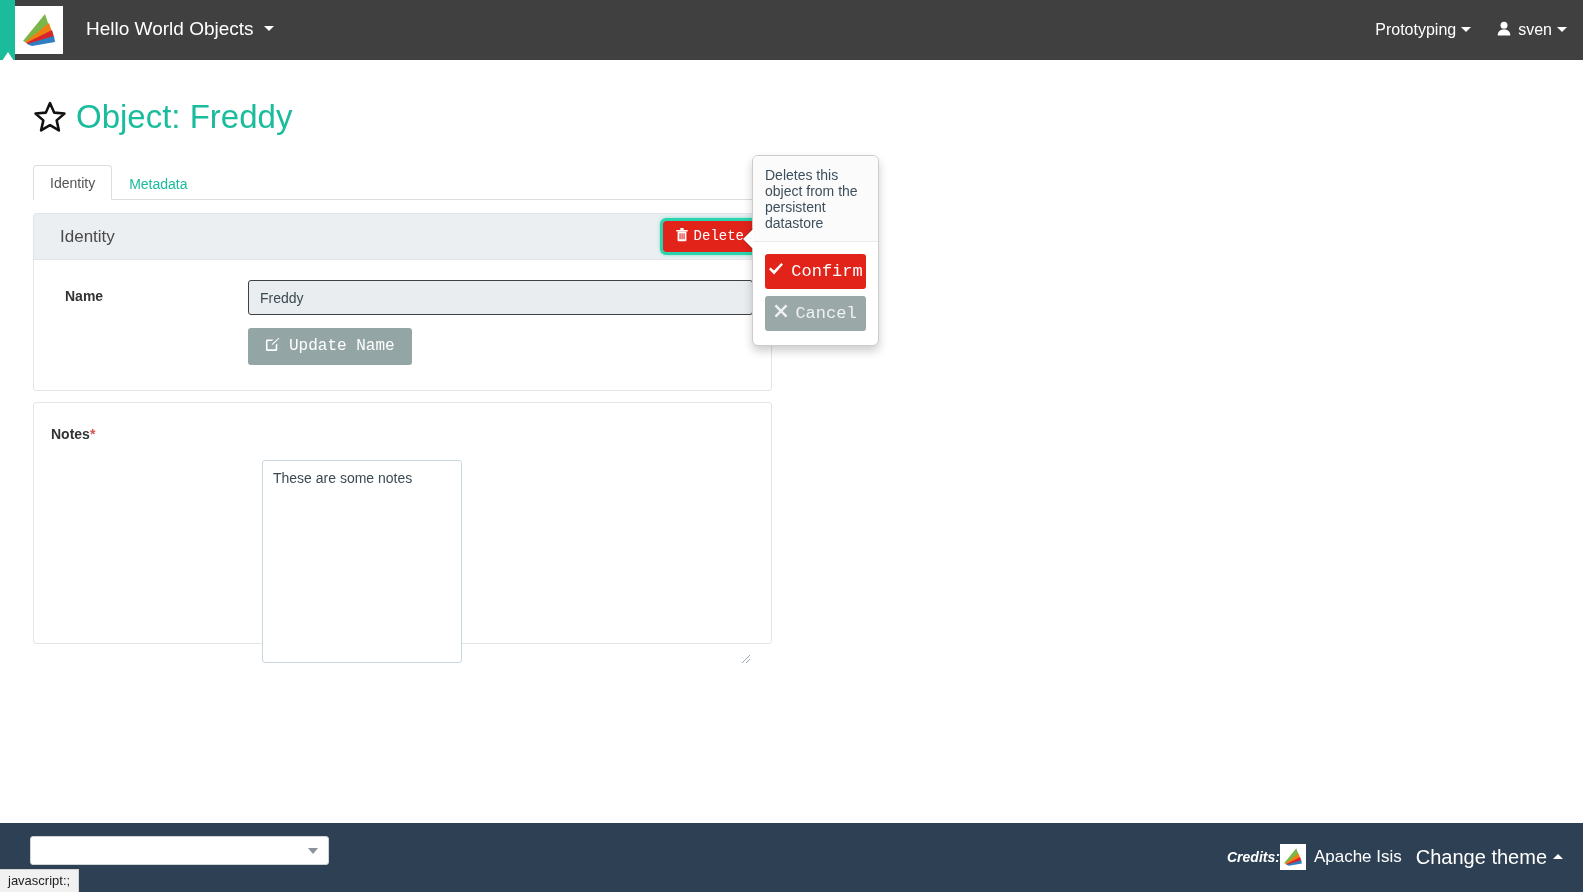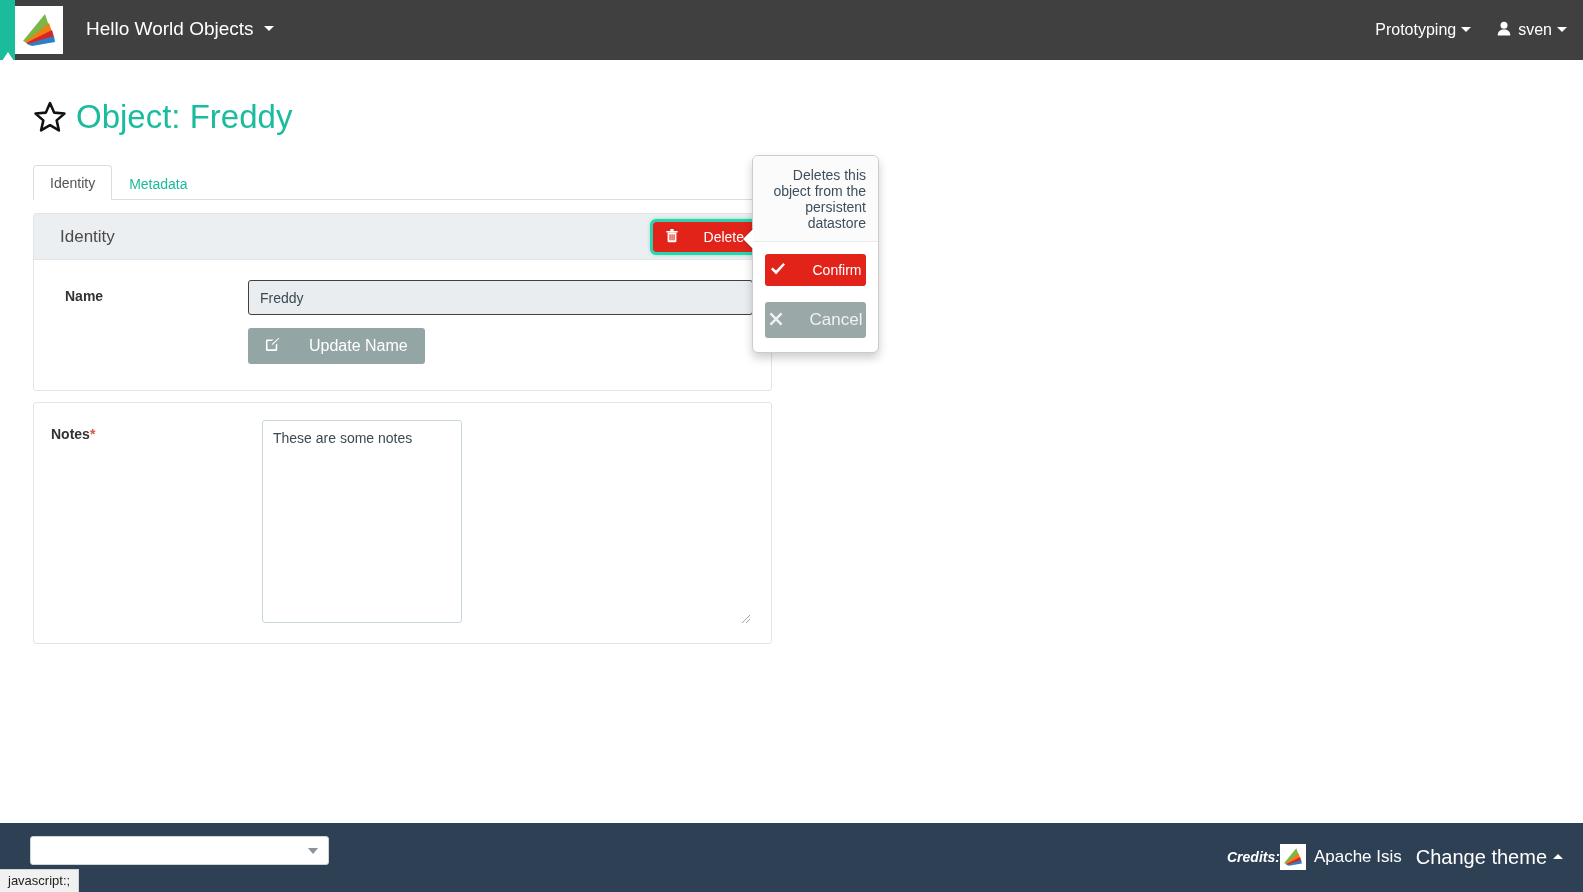--- a/index.html
+++ b/index.html
@@ -187,27 +187,26 @@
     color: #4a4a4a;
   }
   .panel-body {
     padding: 20px 18px;
   }
 
   
   .btn {
     border: none;
     border-radius: 3px;
-    font-family: Liberation Sans, sans-serif;
+    font-family: Liberation Mono, monospace;
     cursor: pointer;
     display: inline-flex;
-    align-items: center;
+    align-items: flex-start;
     justify-content: center;
     white-space: nowrap;
-    gap: 20px;
   }
   .btn-delete {
     background: #e2231a;
     color: #ffffff;
     font-size: 14px;
     padding: 7px 13px;
     outline: 3px solid #2ad4ae;
     outline-offset: 0px;
     box-shadow: 0 0 4px 2px rgba(42,212,174,0.85);
     position: relative;
@@ -280,20 +279,21 @@
     background: #ffffff;
     border: 1px solid #c8d6de;
     border-radius: 3px;
     font-family: "Liberation Sans", sans-serif;
     font-size: 14px;
     color: #3a4a52;
     padding: 9px 10px;
     box-sizing: border-box;
     resize: none;
     position: relative;
+    margin-top: 40px;
   }
   .notes-wrap { position: relative; flex: 1 1 auto; }
   .resize-grip {
     position: absolute;
     right: 3px;
     bottom: 3px;
     width: 12px;
     height: 12px;
     pointer-events: none;
   }
@@ -329,41 +329,40 @@
     border-right: 10px solid #ffffff;
   }
   .popover-title {
     padding: 11px 12px 10px 12px;
     font-size: 14px;
     line-height: 16px;
     color: #3d4f5d;
     background: #fbfbfb;
     border-bottom: 1px solid #ebebeb;
     border-radius: 5px 5px 0 0;
-    text-align: right;
   }
   .popover-content {
     padding: 12px 12px 14px 12px;
   }
   .btn-confirm {
     background: #e2231a;
     color: #ffffff;
-    font-size: 14px;
+    font-size: 17px;
     padding: 8px 12px;
     width: 100%;
     box-sizing: border-box;
   }
   .btn-cancel {
     background: #9aa8a8;
     color: #f0f2f2;
     font-size: 17px;
     padding: 8px 12px;
     width: 100%;
     box-sizing: border-box;
-    margin-top: 16px;
+    margin-top: 7px;
   }
   .btn-confirm .gi, .btn-cancel .gi { margin-right: 7px; display:inline-block; line-height:1; }
 
   
   .footer {
     position: absolute;
     left: 0;
     bottom: 0;
     width: 1583px;
     height: 69px;

